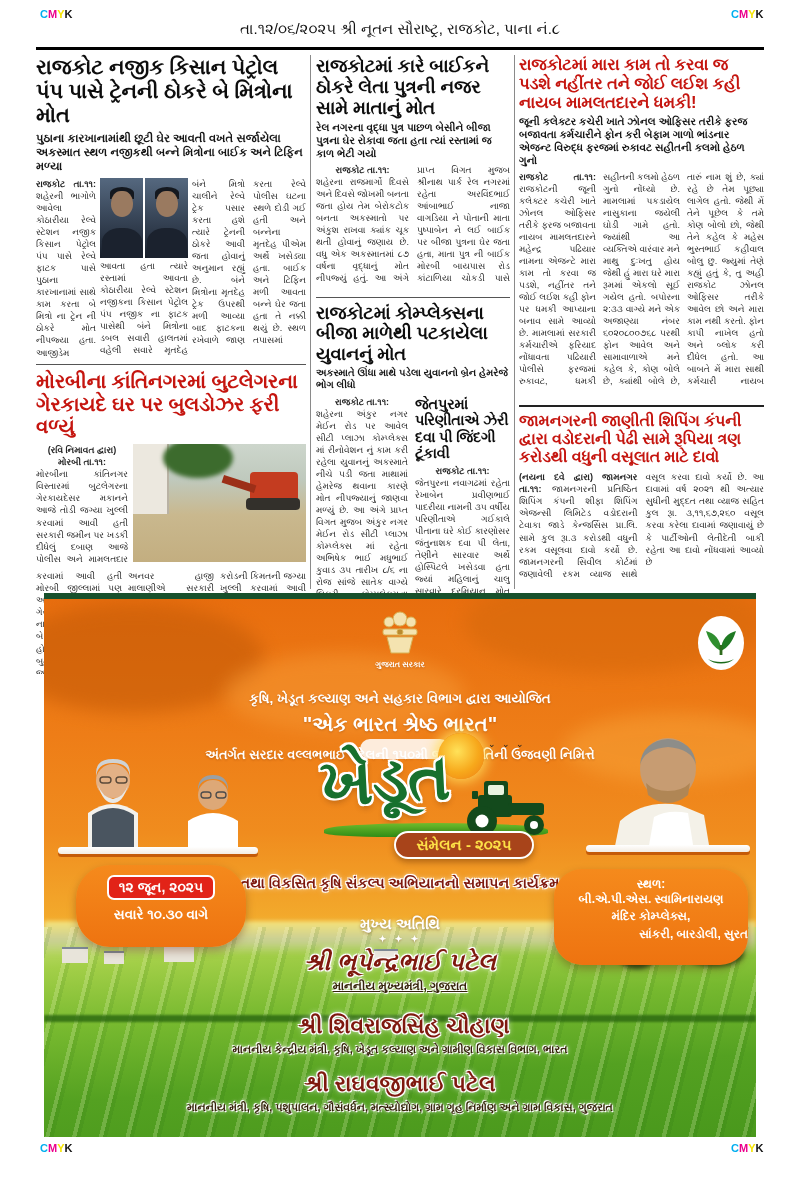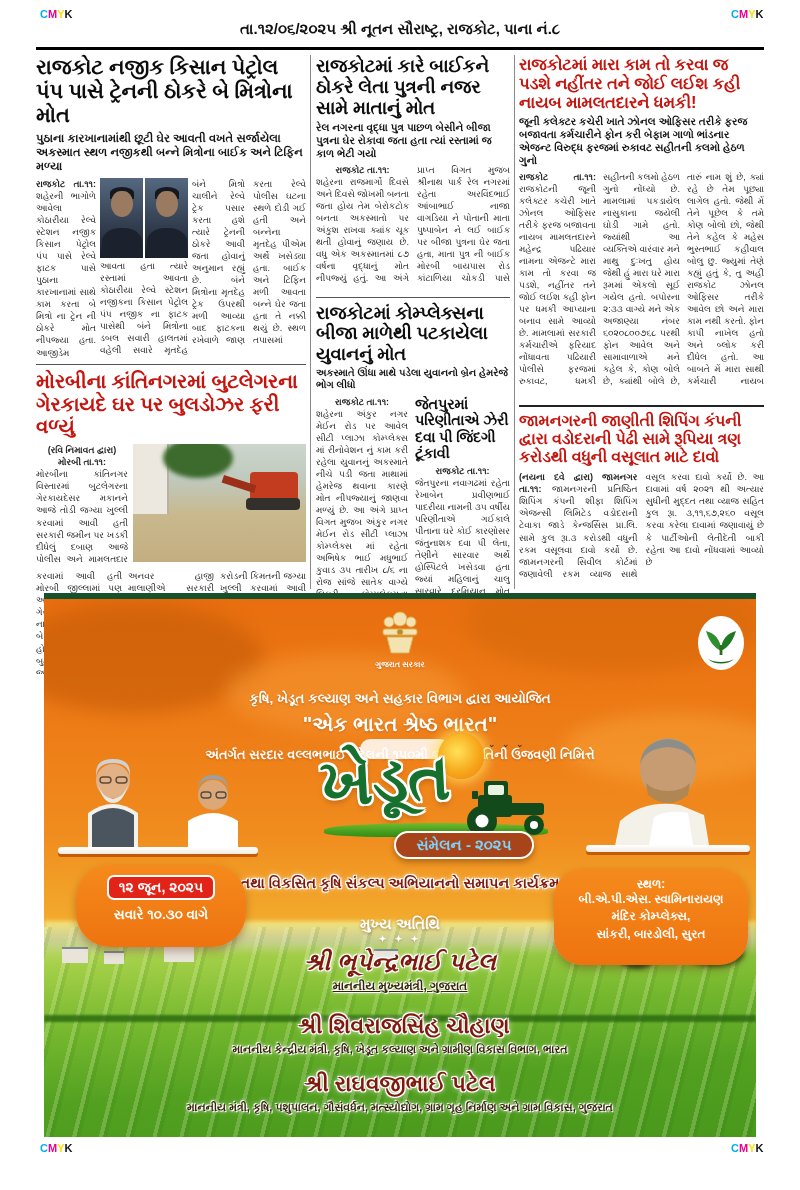--- a/index.html
+++ b/index.html
@@ -2,21 +2,21 @@
 <html><head>
 <meta charset="utf-8">
 <style>
   html,body{margin:0;padding:0;background:#fff;}
   #paper{position:relative;width:800px;height:1190px;background:#fff;overflow:hidden;
          font-family:"Liberation Sans",sans-serif;color:#1a1a1a;}
   .abs{position:absolute;}
   
   .cmyk{font-size:11px;font-weight:bold;letter-spacing:0;}
   .cmyk .c{color:#00aeef}.cmyk .m{color:#ec008c}.cmyk .y{color:#f5e400}.cmyk .k{color:#111}
-  .masthead{left:0;right:0;top:20px;text-align:center;font-size:15px;font-weight:bold;color:#111;}
+  .masthead{left:0;right:0;top:20px;text-align:center;font-size:15px;font-weight:normal;color:#111;}
   .headrule{left:36px;right:36px;top:47px;height:3px;background:#000;}
   
   .hl{font-weight:bold;color:#0d0d0d;line-height:1.14;letter-spacing:-0.2px;}
   .hl.red{color:#c5150f;}
   .sub{font-weight:bold;color:#151515;line-height:1.22;}
   .body-txt{font-size:9px;line-height:1.34;text-align:justify;color:#242424;overflow:hidden;}
   .dateline{font-weight:bold;}
   .byline{font-weight:bold;text-align:center;}
   .cols2{columns:2;column-gap:8px;column-fill:auto;}
   .cols3{columns:3;column-gap:7px;column-fill:auto;}
@@ -40,21 +40,21 @@
   .maroon-glow{color:#7e190e;font-weight:bold;text-align:center;
     text-shadow:0 0 3px #fff,0 0 6px #fff,1px 1px 0 #fff,-1px -1px 0 #fff,1px -1px 0 #fff,-1px 1px 0 #fff;}
   .dark-glow{color:#35230a;font-weight:bold;text-align:center;
     text-shadow:0 0 3px #fff,0 0 5px #fff,1px 1px 0 #fff,-1px -1px 0 #fff;}
   .pill{background:linear-gradient(180deg,#f58a1c,#ee7310);border-radius:34px;
     box-shadow:0 4px 8px rgba(90,30,0,.35);text-align:center;color:#fff;font-weight:bold;}
   .datebox{display:inline-block;background:#e22318;border:2px solid #fff;border-radius:7px;
     padding:2px 10px;color:#fff;font-weight:bold;font-size:14px;}
   .khedut{font-weight:bold;color:#17702e;transform:rotate(-3deg);
     text-shadow:2px 0 0 #fff,-2px 0 0 #fff,0 2px 0 #fff,0 -2px 0 #fff,2px 2px 0 #fff,-2px -2px 0 #fff,2px -2px 0 #fff,-2px 2px 0 #fff,0 4px 6px rgba(60,20,0,.3);}
-  .badge{background:#a8441a;border:2px solid #fff;border-radius:18px;color:#7dd3fc;
+  .badge{background:#a8441a;border:2px solid #fff;border-radius:18px;color:#fde047;
     font-weight:bold;text-align:center;box-shadow:0 3px 6px rgba(80,30,0,.4);}
   .ledge{background:linear-gradient(180deg,#ffffff,#f3ece2);border-radius:4px;
     box-shadow:0 3px 0 #c45a08;}
   .field{left:0;bottom:0;width:712px;height:210px;
     background:linear-gradient(176deg,#cfe07c 0%,#a3cf48 16%,#77b92f 40%,#54a121 68%,#49981c 100%);}
   .field .rows{position:absolute;inset:0;opacity:.55;
     background:repeating-linear-gradient(104deg,rgba(255,255,220,.35) 0 4px,rgba(20,90,10,.18) 4px 8px,transparent 8px 26px);}
   .field .haze{position:absolute;left:0;top:-6px;width:712px;height:34px;
     background:linear-gradient(180deg,#f6e37a 0%,#c9cf95 55%,rgba(160,190,140,0) 100%);filter:blur(2px);}
   .field .hedge{position:absolute;left:0;top:88px;width:712px;height:7px;background:#2e6b12;filter:blur(1px);opacity:.85;}
@@ -301,21 +301,21 @@
 
     <div class="abs pill" style="left:32px;top:272px;width:170px;height:82px;padding-top:10px;box-sizing:border-box;">
       <span class="datebox">૧૨ જૂન, ૨૦૨૫</span>
       <div style="font-size:13.5px;margin-top:7px;">સવારે ૧૦.૩૦ વાગે</div>
     </div>
 
     <div class="abs pill" style="left:510px;top:276px;width:194px;height:96px;border-radius:28px;padding-top:8px;box-sizing:border-box;">
       <div style="font-size:12px;">સ્થળ:</div>
       <div style="font-size:12px;line-height:1.45;">બી.એ.પી.એસ. સ્વામિનારાયણ</div>
       <div style="font-size:12px;line-height:1.45;">મંદિર કોમ્પ્લેક્સ,</div>
-      <div style="font-size:12px;line-height:1.45;">સાંકરી, બારડોલી, સુરત</div>
+      <div style="font-size:12px;line-height:1.45;text-align:right;">સાંકરી, બારડોલી, સુરત</div>
     </div>
 
     <div class="abs adwhite" style="left:0;right:0;top:322px;font-size:15px;text-shadow:0 1px 3px rgba(100,40,0,.5);">મુખ્ય અતિથિ</div>
     <div class="abs adwhite" style="left:0;right:0;top:341px;font-size:9px;letter-spacing:3px;">✦ ✦ ✦</div>
 
     <div class="abs maroon-glow" style="left:0;right:0;top:355px;font-size:24px;font-style:italic;">શ્રી ભૂપેન્દ્રભાઈ પટેલ</div>
     <div class="abs dark-glow" style="left:0;right:0;top:386px;font-size:12px;text-decoration:underline;">માનનીય મુખ્યમંત્રી, ગુજરાત</div>
 
     <div class="abs maroon-glow" style="left:8px;right:0;top:420px;font-size:22px;">શ્રી શિવરાજસિંહ ચૌહાણ</div>
     <div class="abs dark-glow" style="left:0;right:0;top:450px;font-size:11px;">માનનીય કેન્દ્રીય મંત્રી, કૃષિ, ખેડૂત કલ્યાણ અને ગ્રામીણ વિકાસ વિભાગ, ભારત</div>

